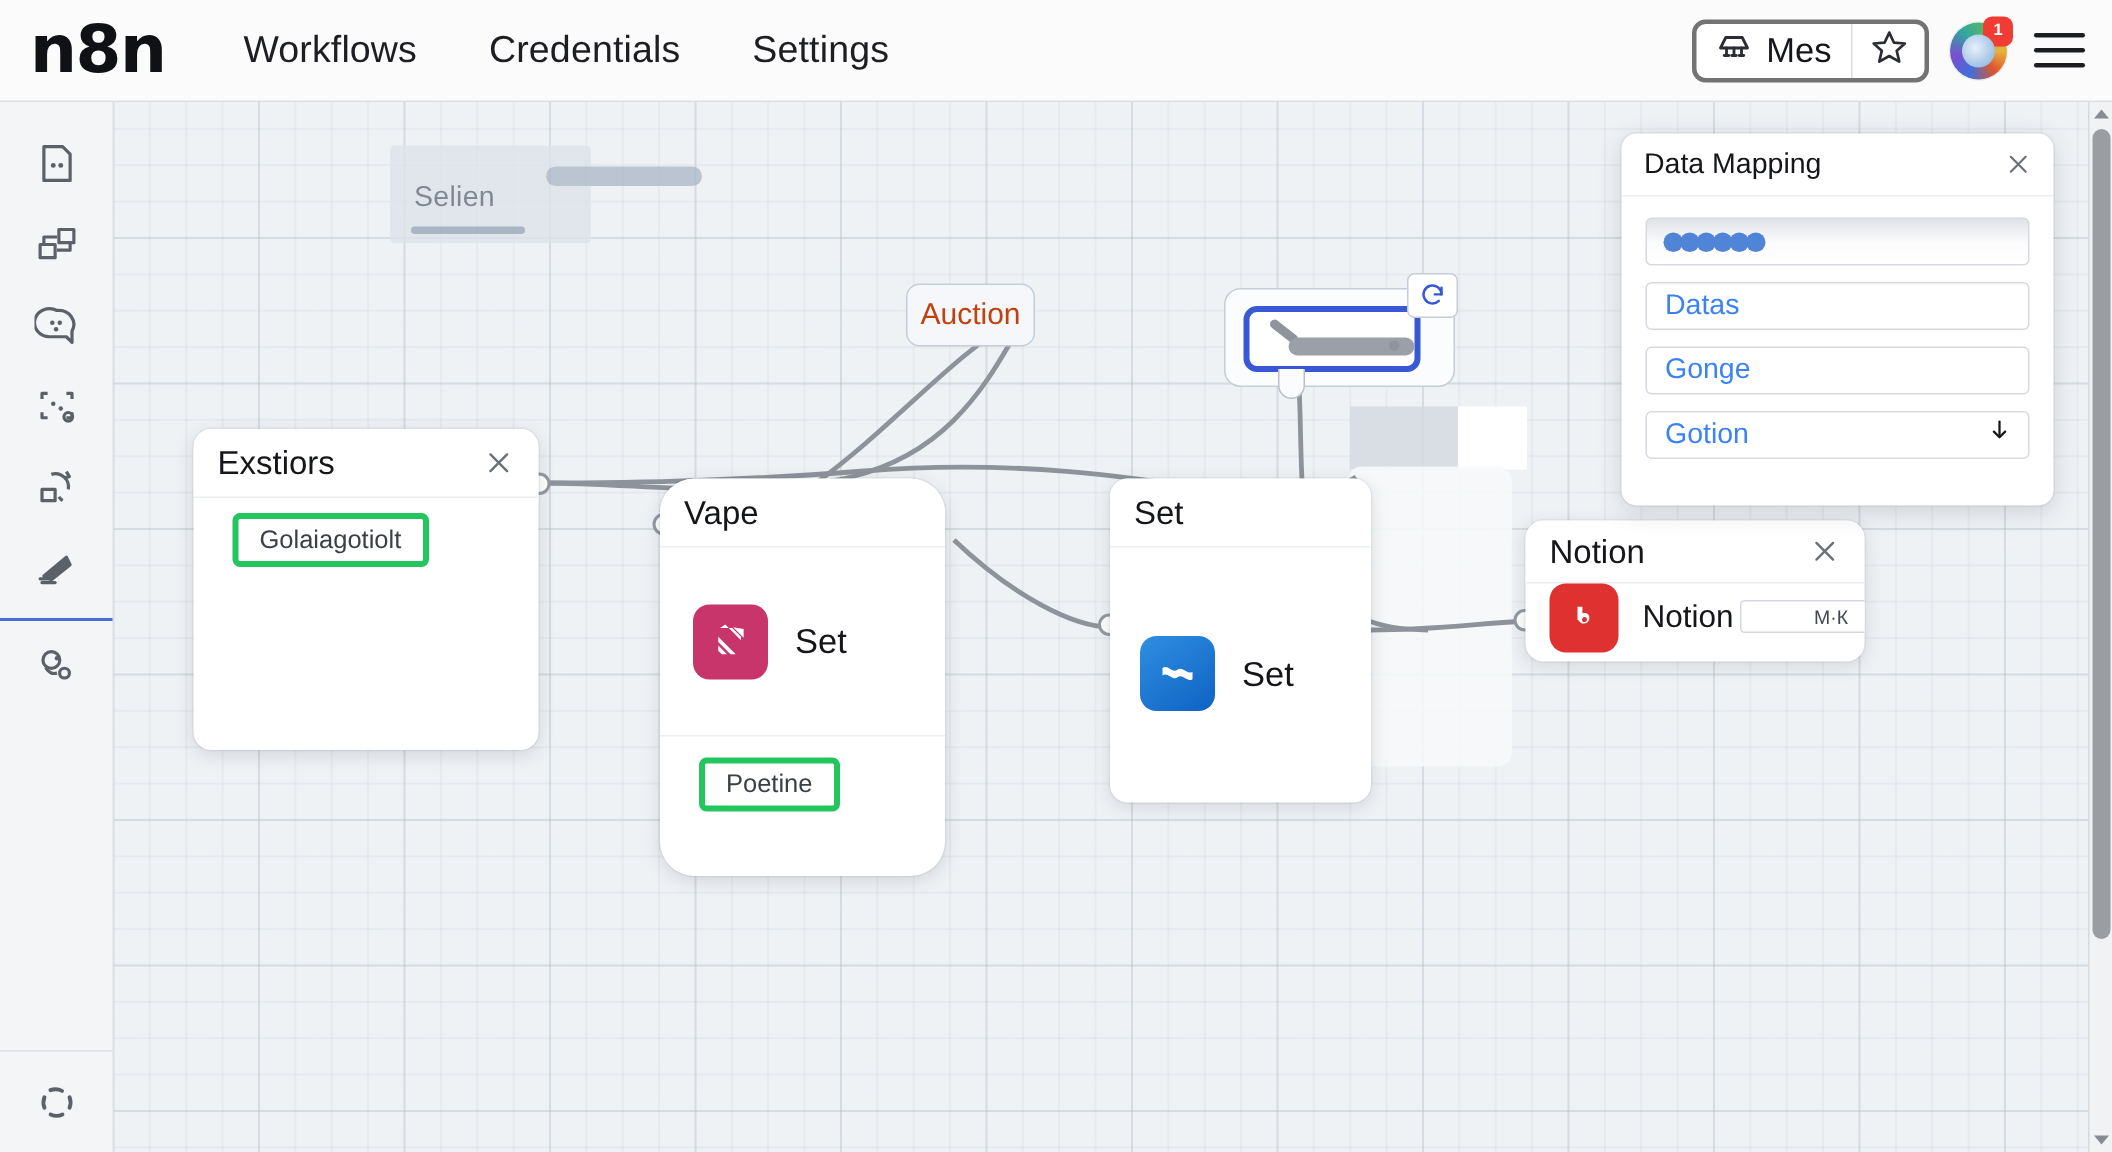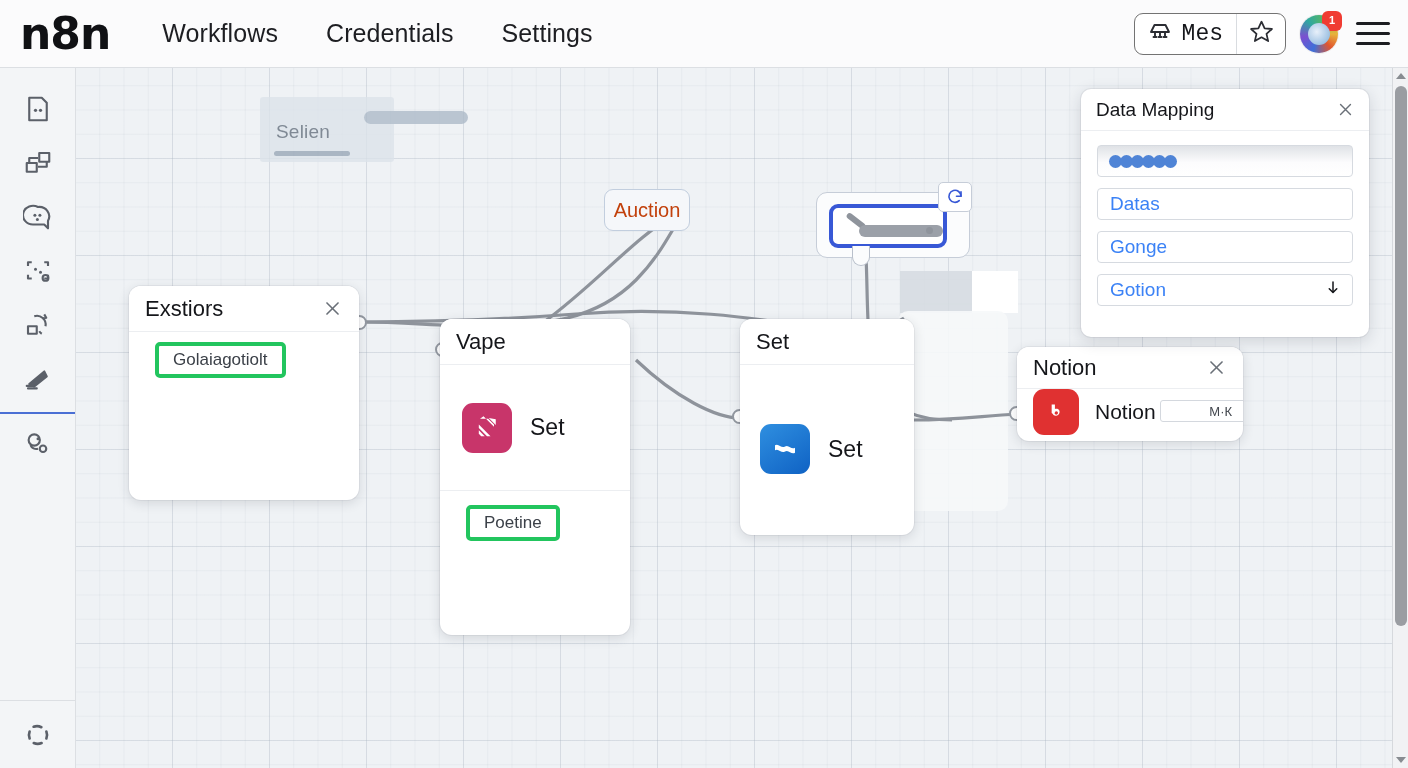--- a/index.html
+++ b/index.html
@@ -27,23 +27,22 @@
   .nav { display: flex; align-items: center; margin-left: 52px; gap: 48px; }
   .nav-item {
     font-size: 25px; color: #1d1e22; cursor: pointer; letter-spacing: .1px;
   }
   .header-right {
     margin-left: auto; display: flex; align-items: center; gap: 14px;
     margin-right: 18px;
   }
   .pill {
     display: flex; align-items: center; height: 42px;
-    border: 1px solid #737373; border-radius: 9px; background: #fff;
+    border: 3px solid #737373; border-radius: 9px; background: #fff;
     overflow: hidden;
-    font-family: Liberation Mono, monospace;
   }
   .pill-main {
     display: flex; align-items: center; gap: 9px;
     padding: 0 13px 0 12px; height: 100%; cursor: pointer;
   }
   .pill-label { font-size: 23px; color: #15161a; }
   .pill-sep { width: 1px; height: 100%; background: #d9dce0; }
   .pill-star {
     width: 48px; height: 100%; display: flex; align-items: center;
     justify-content: center; cursor: pointer;
@@ -222,21 +221,21 @@
   }
   #card-exstiors .gs-front {
     position: absolute; left: 18px; top: 6px; width: 44px; height: 46px;
     background: #34a853; border-radius: 6px;
   }
   .gs-dots { position: absolute; display: grid; grid-template-columns: 1fr 1fr; gap: 7px; }
   .gs-dots span { width: 8px; height: 8px; border-radius: 50%; display: block; }
   #card-exstiors .sub { position: absolute; left: 24px; top: 94px; font-size: 22px; color: #15161a; }
 
   
-  #card-vape { left: 364px; top: 251px; width: 190px; height: 316px; }
+  #card-vape { left: 364px; top: 251px; width: 190px; height: 265px; border-radius: 23px; }
   #card-vape .card-body { height: 125px; display: flex; align-items: center; padding-left: 22px; gap: 18px; }
 
   
   #card-set { left: 664px; top: 251px; width: 174px; height: 216px; }
   #card-set .card-body { height: 168px; display: flex; align-items: center; padding-left: 20px; gap: 18px; }
 
   
   #card-action { left: 941px; top: 279px; width: 226px; height: 94px; }
   #card-action .card-body { height: 46px; display: flex; align-items: center; padding-left: 16px; gap: 16px; }
   #card-action .act-right { display: flex; gap: 4px; }

